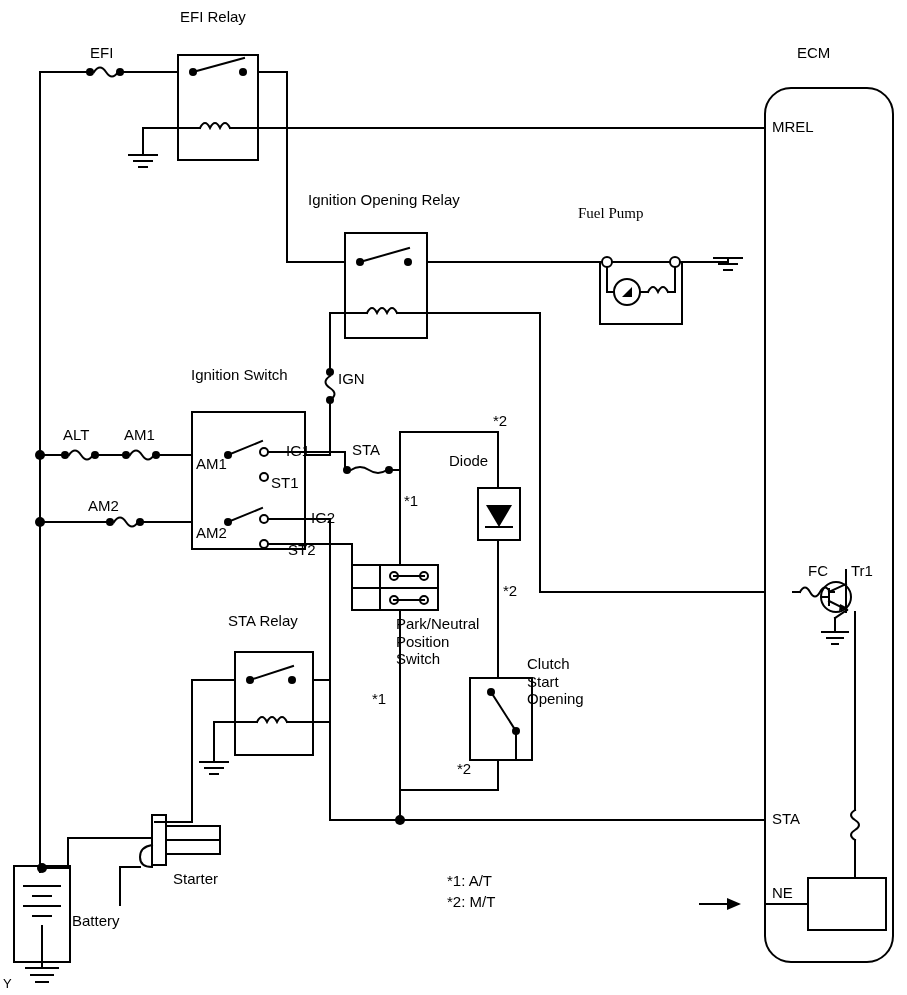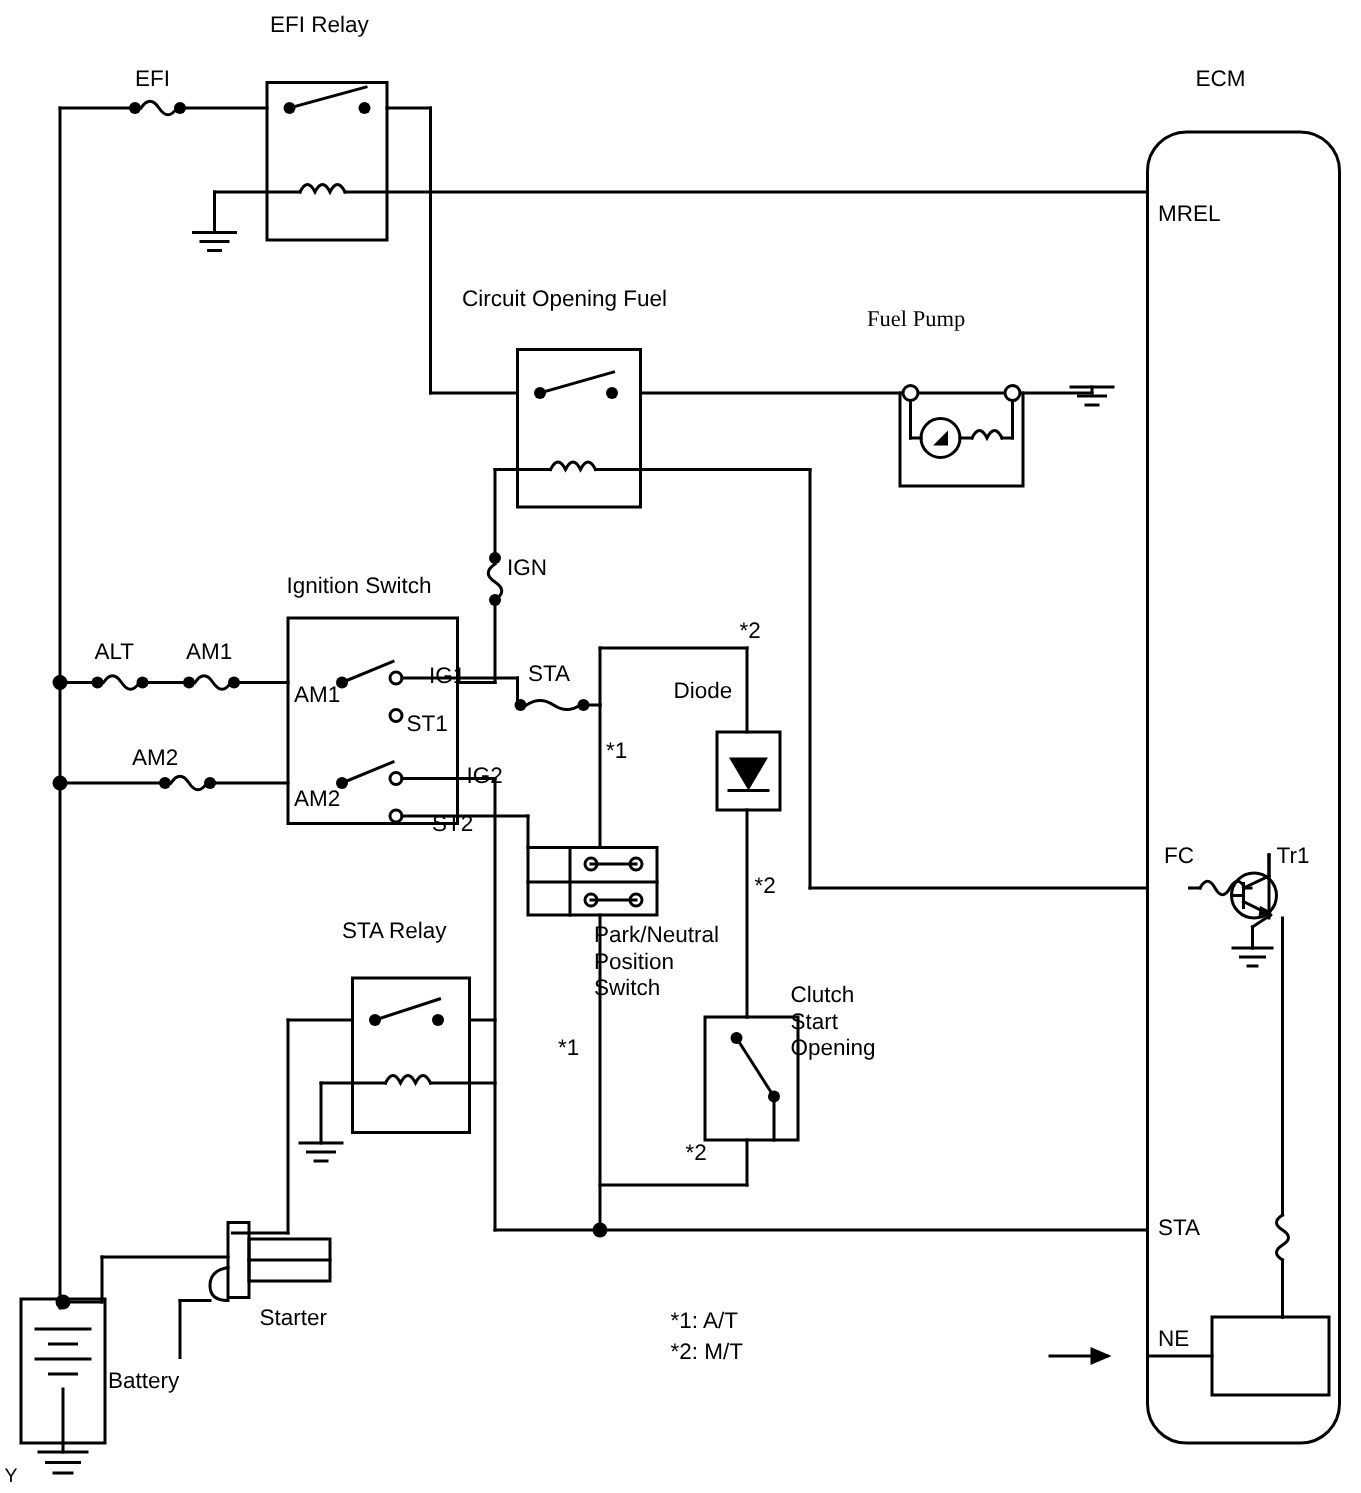--- a/index.html
+++ b/index.html
@@ -276,27 +276,27 @@
       <line x1="846" y1="570" x2="846" y2="612"></line>
       <line x1="855" y1="800" x2="855" y2="800"></line>
       <line x1="855" y1="760" x2="855" y2="800"></line>
       <line x1="855" y1="612" x2="855" y2="760"></line>
     </g>
   </svg>
 
   <div class="lbl" style="left:180px; top:8px;">EFI Relay</div>
   <div class="lbl" style="left:90px;  top:44px;">EFI</div>
   <div class="lbl" style="left:797px; top:44px;">ECM</div>
-  <div class="lbl" style="left:772px; top:118px;margin-top:16px;">MREL</div>
-
-  <div class="lbl" style="left:308px; top:191px;">Circuit Opening Fuel</div>
+  <div class="lbl" style="left:772px; top:118px;">MREL</div>
+
+  <div class="lbl" style="left:308px; top:191px;">Ignition Opening Relay</div>
   <div class="lbl" style="left:578px; top:205px;font-family:Liberation Serif, serif;">Fuel Pump</div>
 
   <div class="lbl" style="left:338px; top:370px;">IGN</div>
-  <div class="lbl" style="left:191px; top:366px;margin-top:16px;">Ignition Switch</div>
+  <div class="lbl" style="left:191px; top:366px;">Ignition Switch</div>
 
   <div class="lbl" style="left:63px;  top:426px;">ALT</div>
   <div class="lbl" style="left:124px; top:426px;">AM1</div>
   <div class="lbl" style="left:88px;  top:497px;">AM2</div>
 
   <div class="lbl" style="left:196px; top:455px;">AM1</div>
   <div class="lbl" style="left:196px; top:524px;">AM2</div>
   <div class="lbl" style="left:271px; top:442px;margin-left:15px;">IG1</div>
   <div class="lbl" style="left:271px; top:474px;text-align:center;">ST1</div>
   <div class="lbl" style="left:271px; top:509px;margin-left:40px;">IG2</div>
@@ -304,21 +304,21 @@
 
   <div class="lbl" style="left:352px; top:441px;">STA</div>
   <div class="lbl" style="left:449px; top:452px;">Diode</div>
 
   <div class="lbl" style="left:493px; top:412px;">*2</div>
   <div class="lbl" style="left:404px; top:492px;">*1</div>
   <div class="lbl" style="left:503px; top:582px;">*2</div>
   <div class="lbl" style="left:372px; top:690px;">*1</div>
   <div class="lbl" style="left:457px; top:760px;">*2</div>
 
-  <div class="lbl" style="left:776px; top:562px;">FC</div>
+  <div class="lbl" style="left:808px; top:562px;">FC</div>
   <div class="lbl" style="left:851px; top:562px;">Tr1</div>
 
   <div class="lbl" style="left:228px; top:612px;">STA Relay</div>
 
   <div class="lbl" style="left:396px; top:615px;">Park/Neutral
 Position
 Switch</div>
   <div class="lbl" style="left:527px; top:655px;">Clutch
 Start
 Opening</div>

